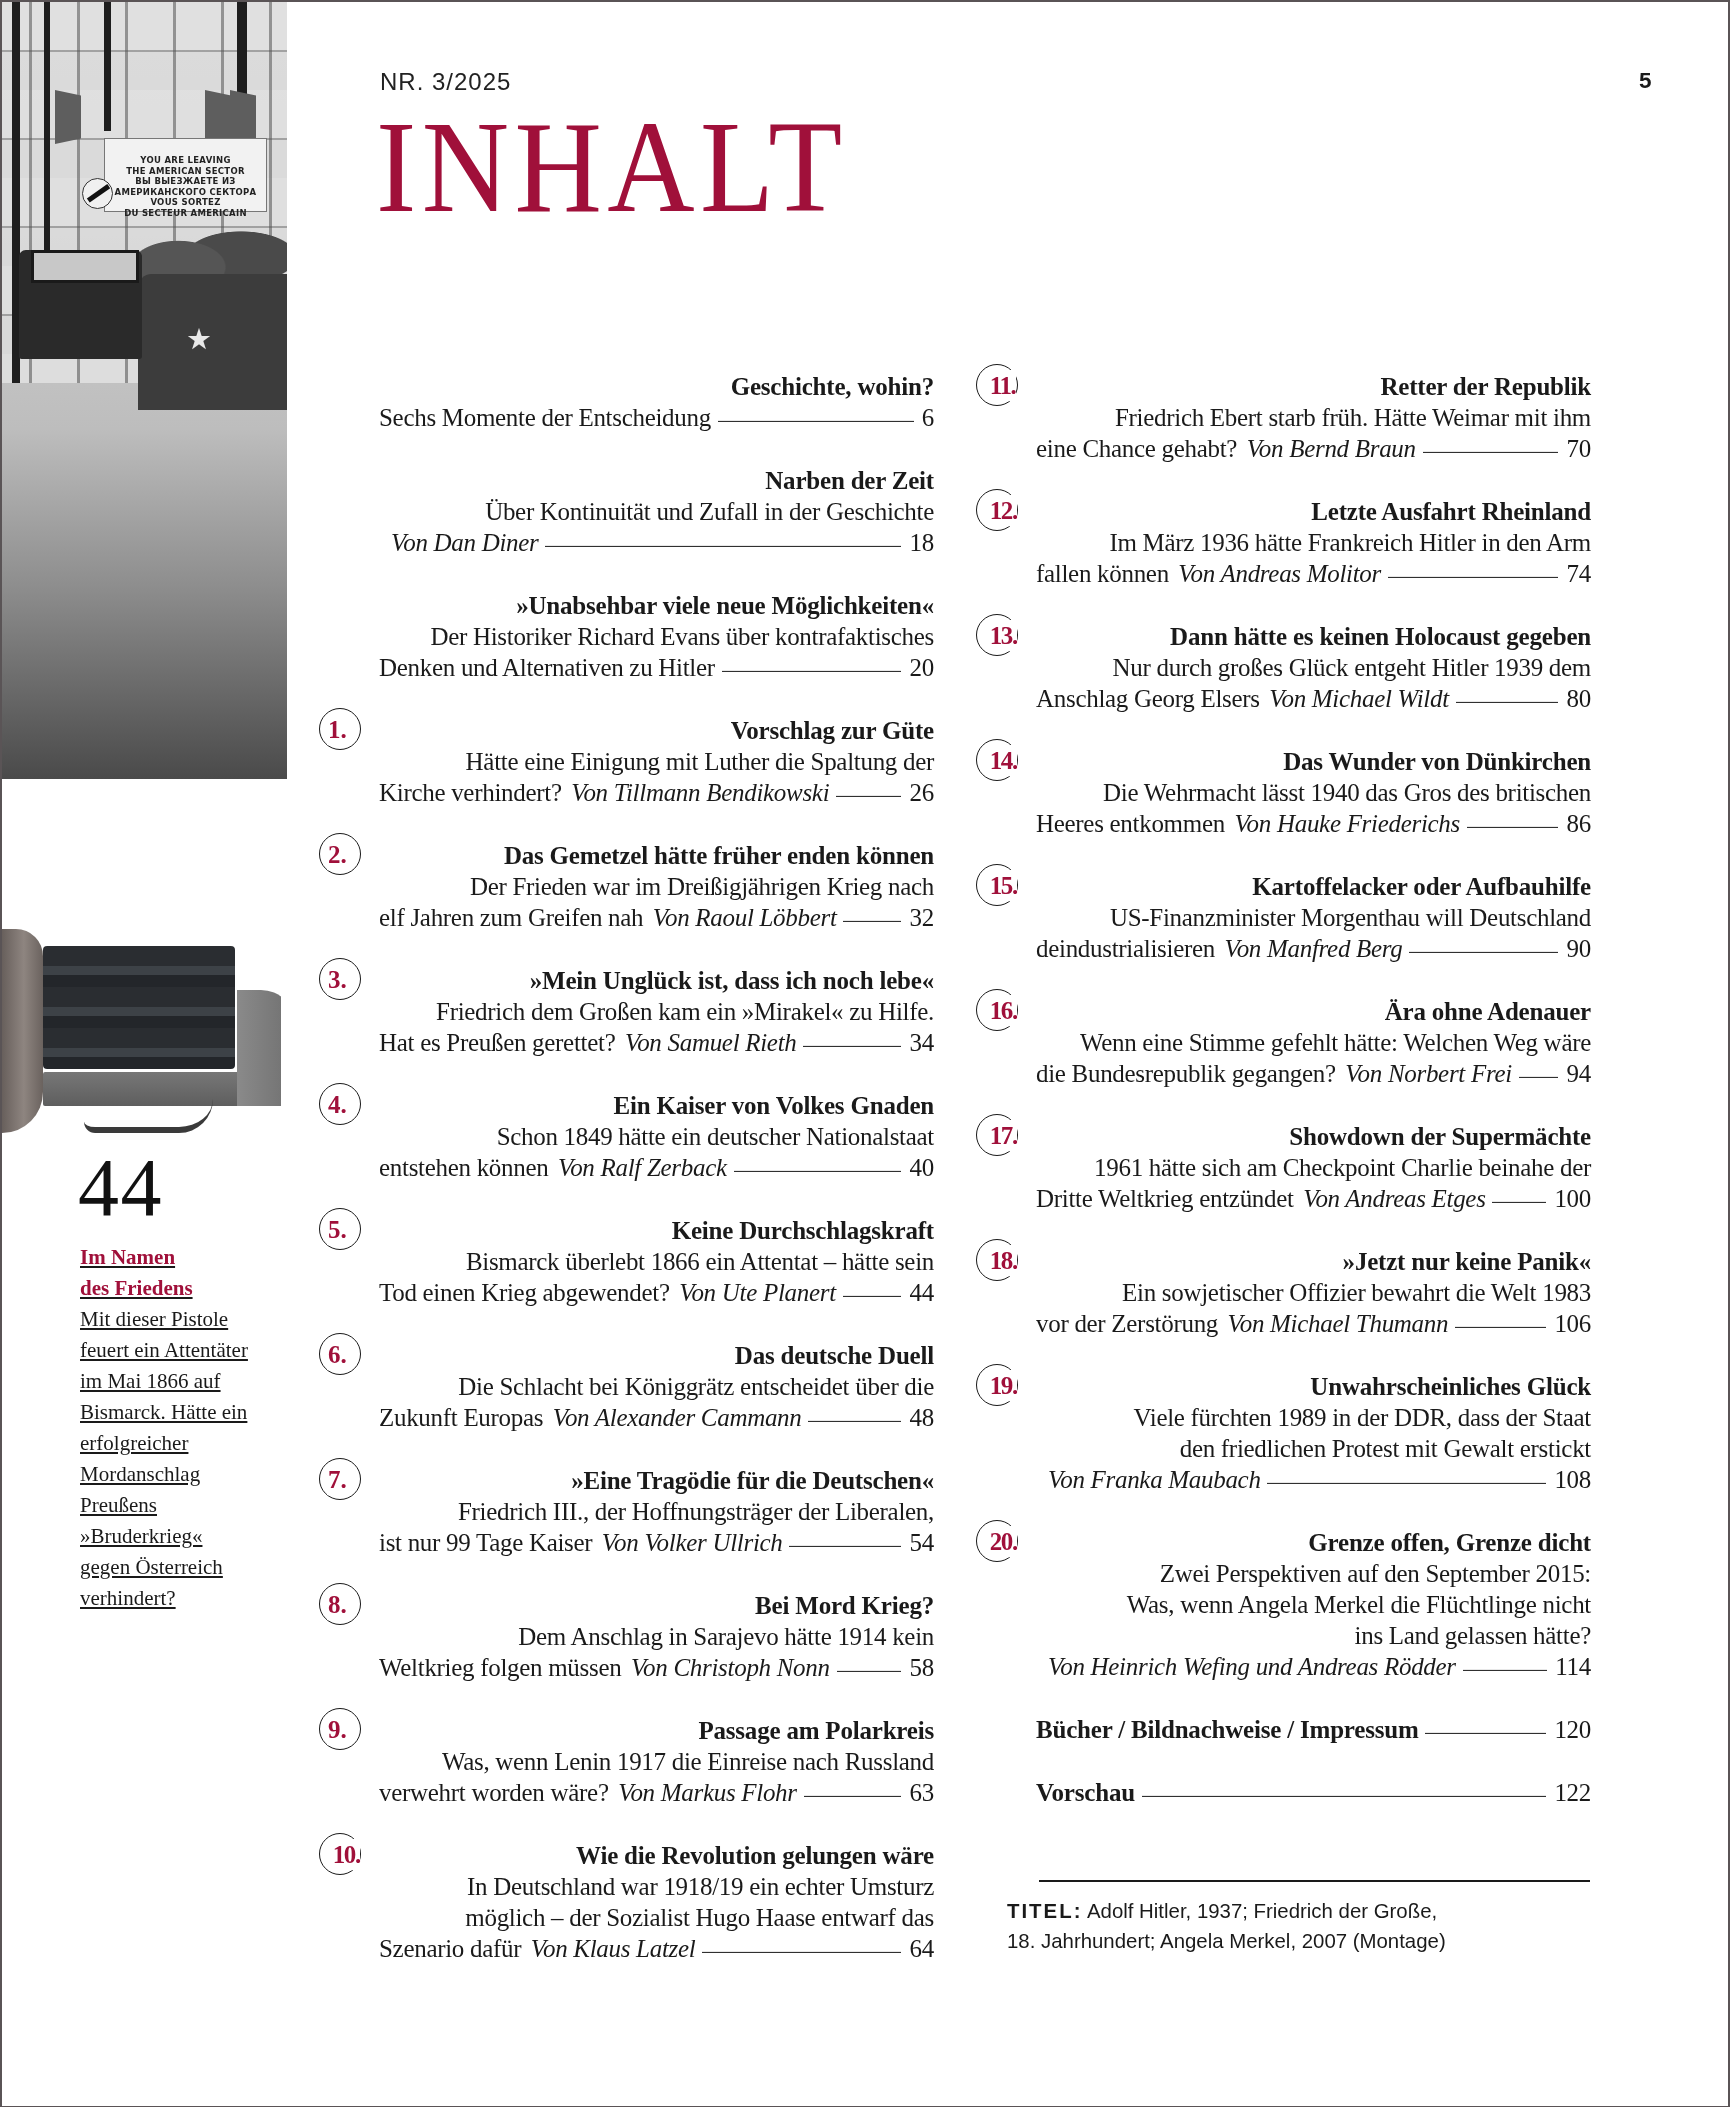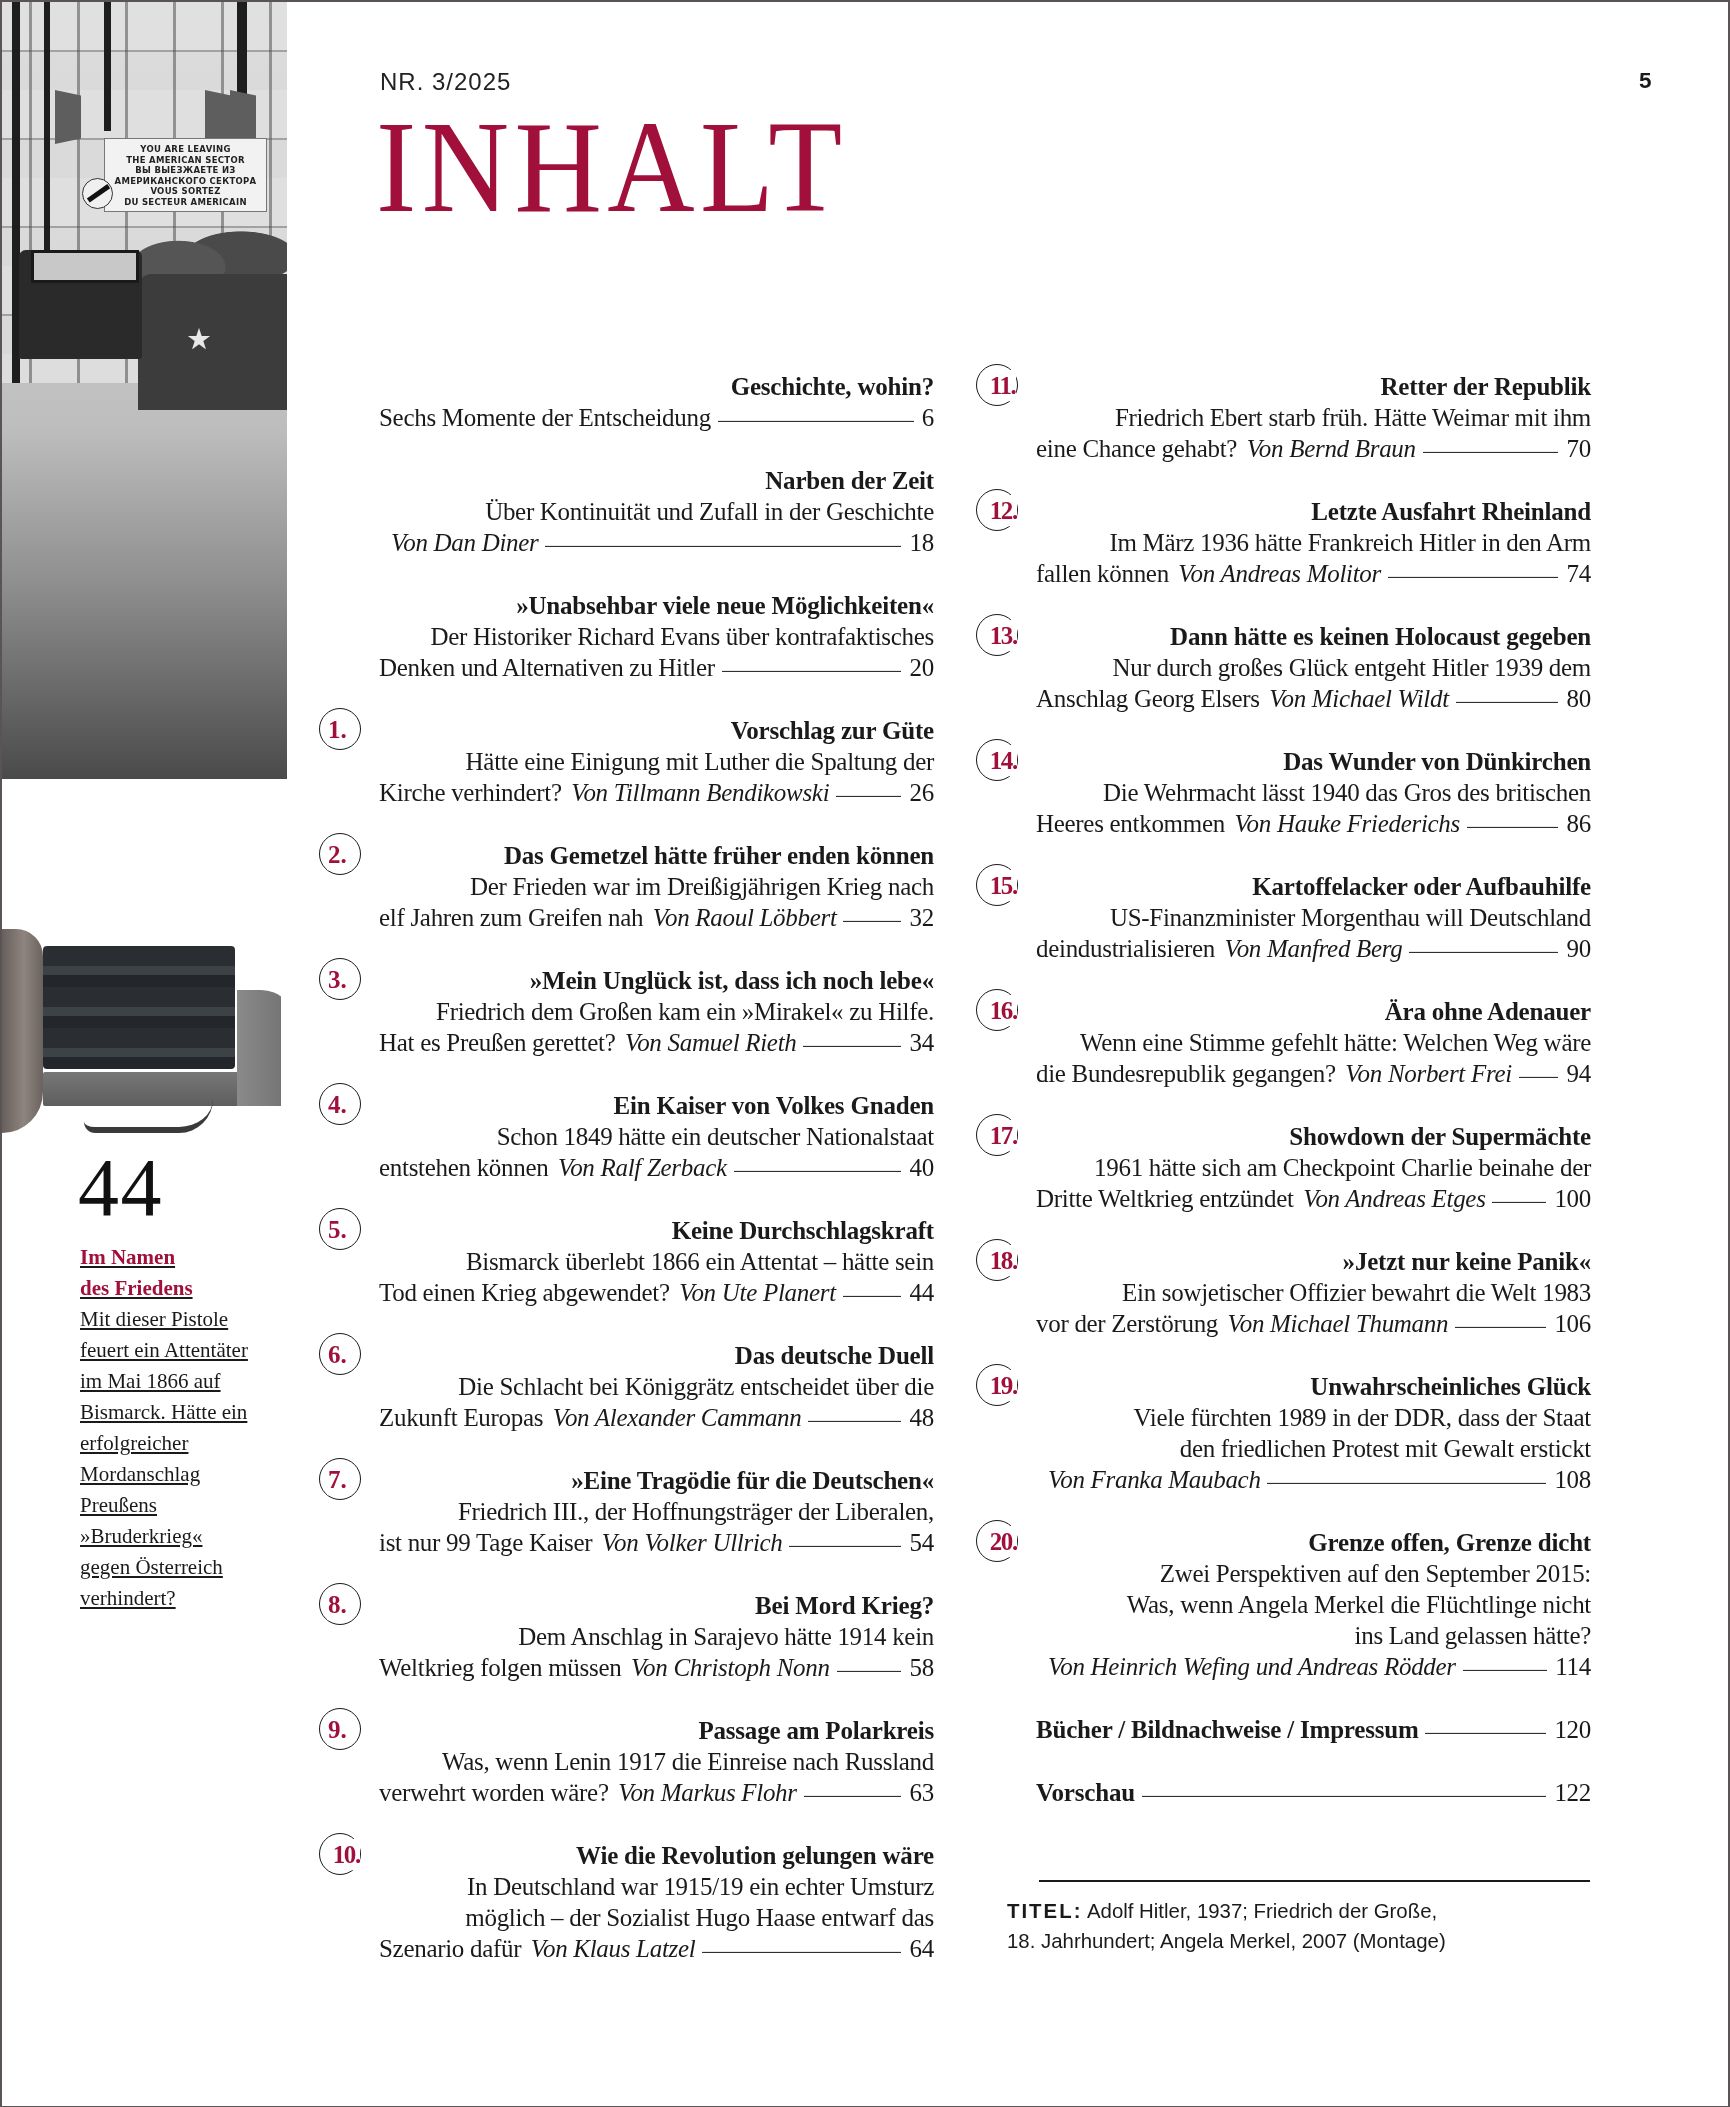--- a/index.html
+++ b/index.html
@@ -14,21 +14,21 @@
     background: linear-gradient(180deg, #d8d8d8 0%, #cfcfcf 30%, #bdbdbd 55%, #8e8e8e 75%, #4a4a4a 100%); }
   .photo-checkpoint .building { position: absolute; left: 0; top: 0; width: 100%; height: 381px;
     background:
       repeating-linear-gradient(90deg, transparent 0 27px, rgba(60,60,60,.55) 27px 30px, transparent 30px 48px),
       repeating-linear-gradient(180deg, #e2e2e2 0 48px, #9a9a9a 48px 50px, #dcdcdc 50px 88px);
     opacity: .85; }
   .photo-checkpoint .pole { position: absolute; top: 0; width: 8.2px; background: #1e1e1e; }
   .photo-checkpoint .flag { position: absolute; width: 26px; height: 54px; background: #5e5e5e; clip-path: polygon(0 0,100% 10%,100% 90%,0 100%); }
   .photo-checkpoint .sign { position: absolute; left: 102px; top: 136px; width: 163px; height: 74px; background: #f2f2f2;
     border: 1.4px solid #777; font-family: "DejaVu Sans", sans-serif; font-size: 8.5px; font-weight: bold; line-height: 10.6px;
-    text-align: center; color: #222; padding-top: 5px; letter-spacing: 0.3px; }
+    text-align: center; color: #222; padding-top: 16px; letter-spacing: 0.3px; }
   .photo-checkpoint .road-sign { position: absolute; left: 80px; top: 176px; width: 31px; height: 31px; border-radius: 50%;
     background: #f0f0f0; border: 1.4px solid #333; }
   .photo-checkpoint .road-sign::after { content: ""; position: absolute; left: 2.7px; top: 12.3px; width: 24.5px; height: 4.8px; background: #111; transform: rotate(-35deg); }
   .photo-checkpoint .soldiers { position: absolute; left: 129px; top: 204px; width: 157px; height: 102px;
     background: radial-gradient(ellipse at 30% 60%, #555 0 30%, transparent 31%), radial-gradient(ellipse at 70% 50%, #4a4a4a 0 35%, transparent 36%); }
   .photo-checkpoint .jeep { position: absolute; left: 17px; top: 248px; width: 123px; height: 109px; background: #2a2a2a; border-radius: 6.8px 6.8px 2.7px 2.7px; }
   .photo-checkpoint .jeep::before { content: ""; position: absolute; left: 12.3px; top: 0; width: 102px; height: 27px; border: 3.4px solid #1a1a1a; background: #c8c8c8; }
   .photo-checkpoint .tank { position: absolute; left: 136px; top: 272px; width: 157px; height: 136px; background: #3c3c3c; border-radius: 13.6px 0 0 0; }
   .photo-checkpoint .star { position: absolute; left: 184px; top: 320px; font-size: 29px; color: #e8e8e8; font-family: "DejaVu Sans", sans-serif; }
 
@@ -285,21 +285,21 @@
         <span class="leader"></span>
         <span class="page">63</span>
       </span>
     </div>
     <div class="entry">
       <span class="num-badge two">
       <span class="circle"></span>
       <span class="num">10.</span>
     </span>
       <span class="entry-title">Wie die Revolution gelungen wäre</span>
-      <span class="entry-line">In Deutschland war 1915/19 ein echter Umsturz</span>
+      <span class="entry-line">In Deutschland war 1918/19 ein echter Umsturz</span>
       <span class="entry-line">möglich – der Sozialist Hugo Haase entwarf das</span>
       <span class="last-line">
         <span>Szenario dafür</span>
         <span class="author">Von Klaus Latzel</span>
         <span class="leader"></span>
         <span class="page">64</span>
       </span>
     </div>
   </div>
 <div class="toc-col right" id="toc-right">

